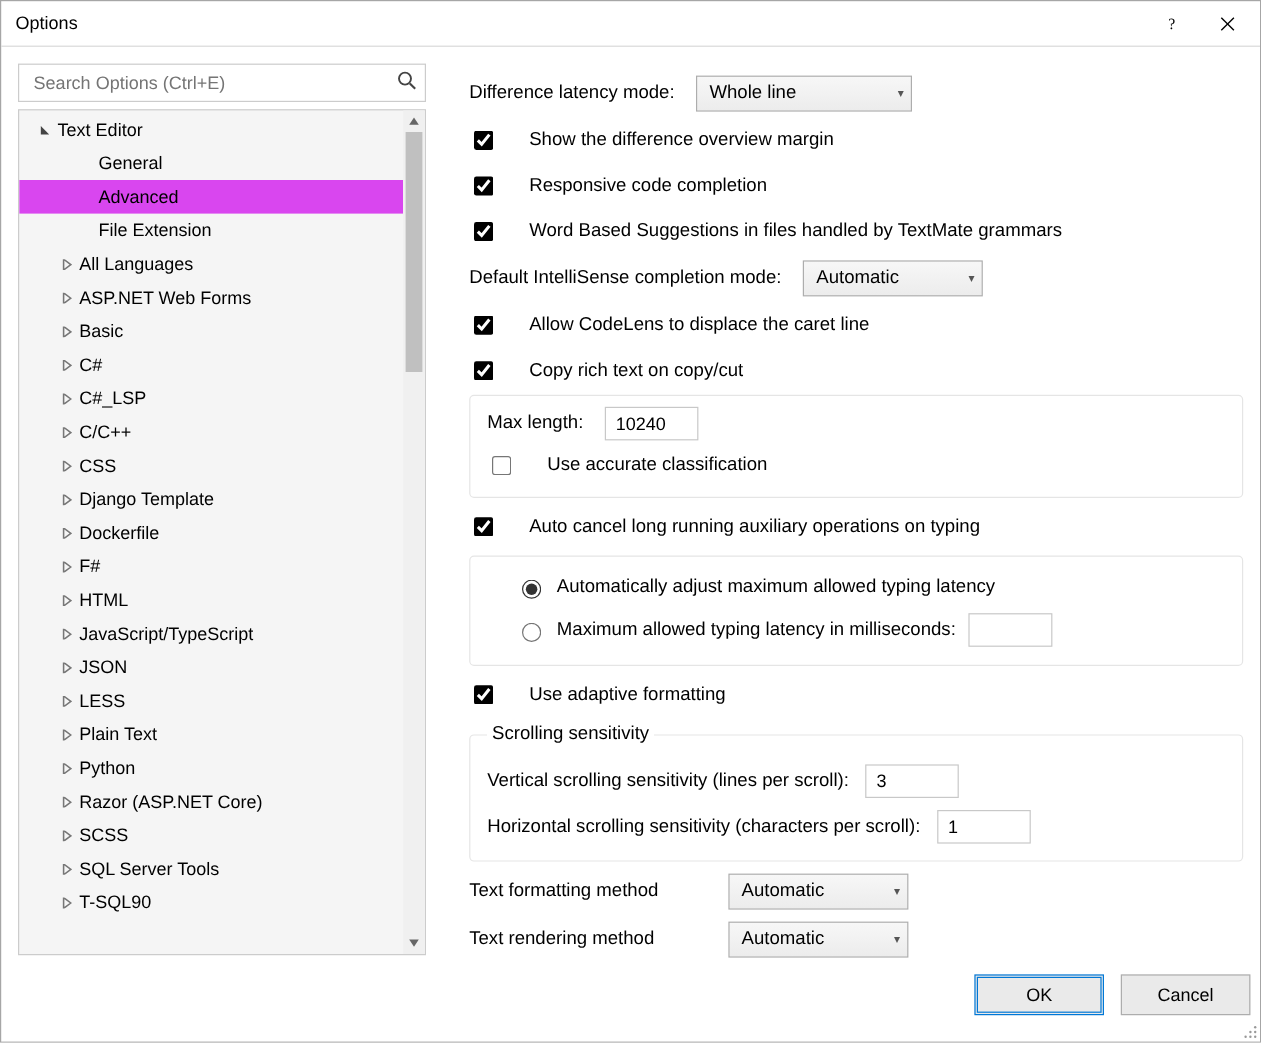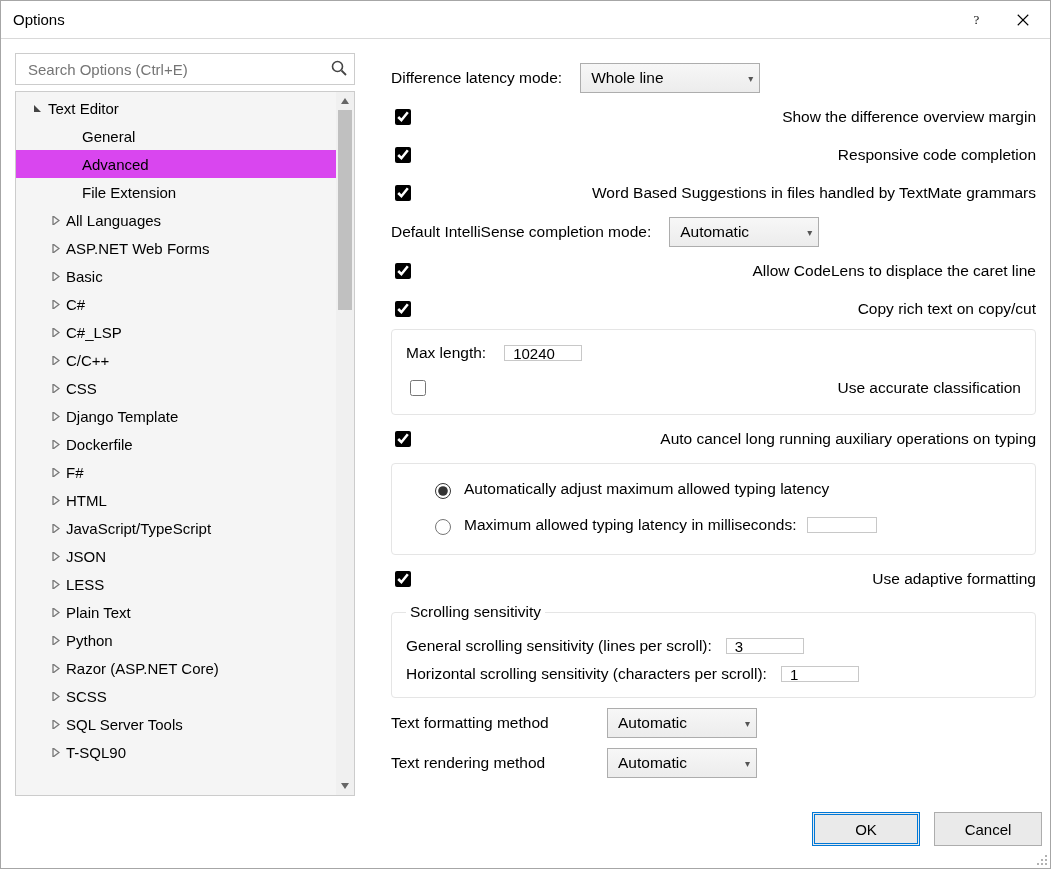--- a/index.html
+++ b/index.html
@@ -120,38 +120,37 @@
     background: linear-gradient(#f7f7f7, #ececec);
     display: flex; align-items: center;
     padding: 0 6px 0 10px;
     gap: 10px;
     min-width: 120px;
   }
   .combo .caret { font-size: 10px; color: #555; margin-left: auto; }
   .chk-row {
     display: flex; align-items: center; gap: 27px;
     min-height: 28px;
-    justify-content: space-between;
   }
   input[type="checkbox"] {
     width: 16px; height: 16px;
     accent-color: #000;
   }
   input[type="radio"] {
     width: 16px; height: 16px;
     accent-color: #333;
   }
   .rad-row {
     display: flex; align-items: center; gap: 10px;
     min-height: 30px;
     padding-left: 24px;
   }
   .numbox {
     border: 1px solid #c8c8c8;
-    height: 16px;
+    height: 28px;
     padding: 0 8px;
     font-size: 15px;
     width: 78px;
     background: #fff;
   }
   .group {
     border: 1px solid #e5e5e5;
     border-radius: 4px;
     padding: 8px 14px 12px 14px;
     margin-top: -4px;
@@ -509,21 +508,21 @@
       </div>
 
       <div class="chk-row">
         <input type="checkbox" checked="" style="">
         <span>Use adaptive formatting</span>
       </div>
 
       <fieldset class="scroll">
         <legend>Scrolling sensitivity</legend>
         <div class="scroll-row">
-          <span>General scrolling sensitivity (lines per scroll):</span>
+          <span>Vertical scrolling sensitivity (lines per scroll):</span>
           <input class="numbox" value="3" style="">
         </div>
         <div class="scroll-row">
           <span>Horizontal scrolling sensitivity (characters per scroll):</span>
           <input class="numbox" value="1" style="">
         </div>
       </fieldset>
 
       <div class="form-row" style="gap:26px">
         <span style="width:190px">Text formatting method</span>

